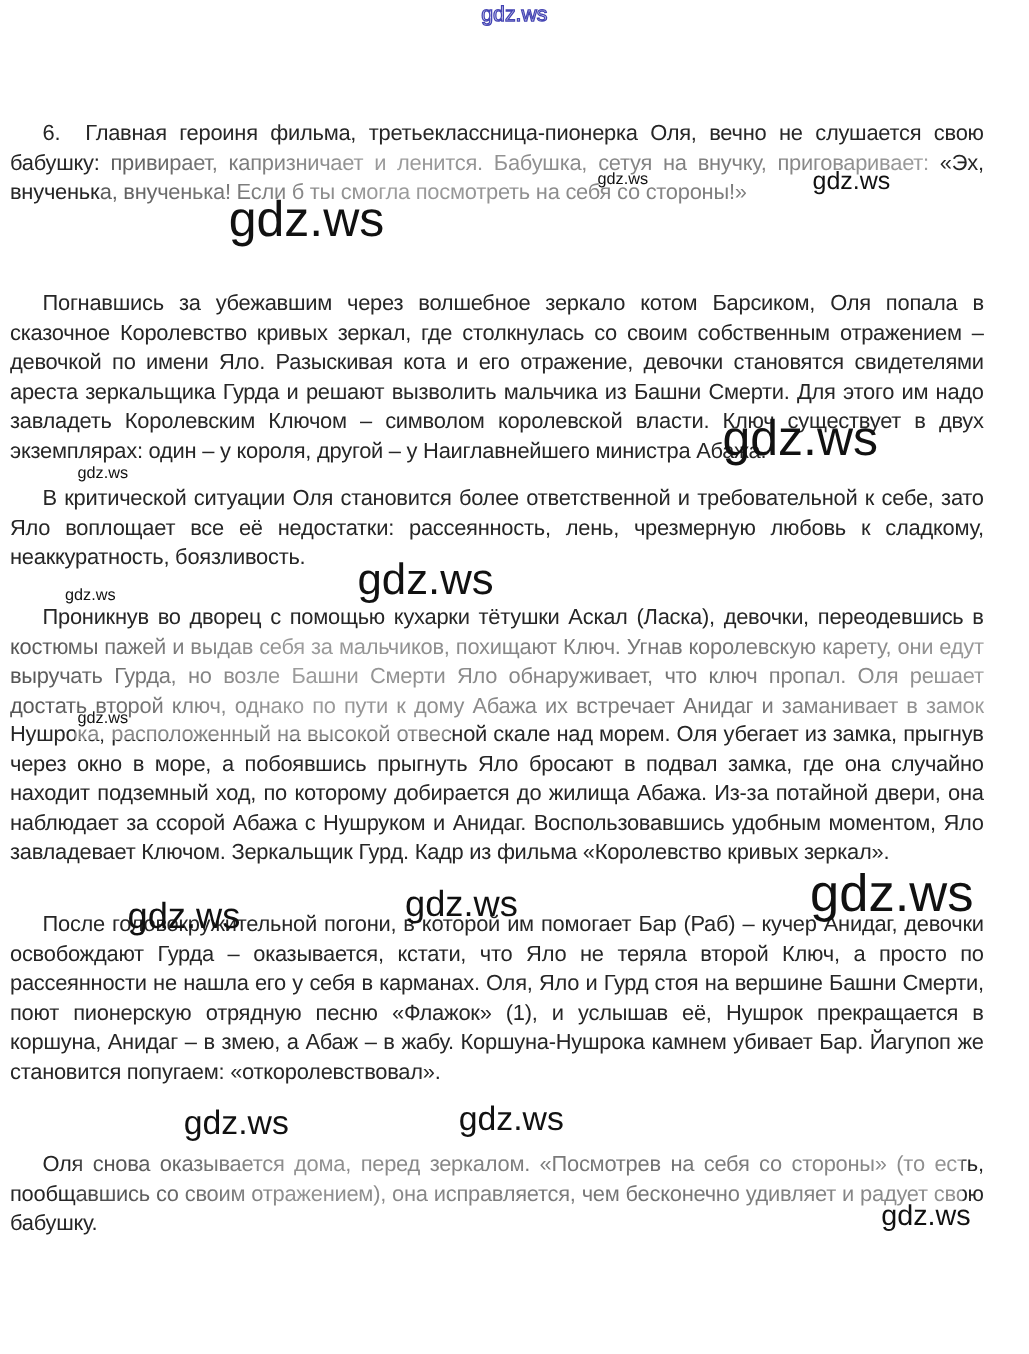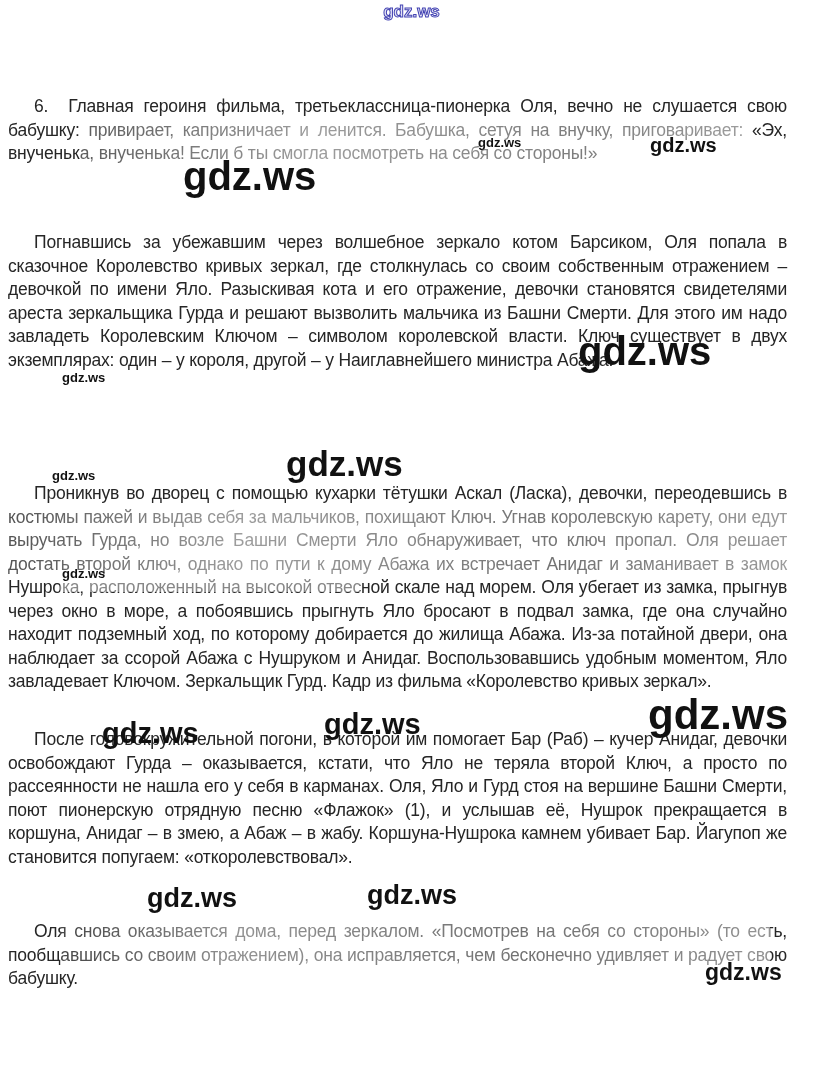--- a/index.html
+++ b/index.html
@@ -31,21 +31,21 @@
   .p1 { top: 95px; }
   .p2 { top: 199px; margin-top: 32px; }
   .p3 { top: 387px; }
   .p4 { top: 482px; }
   .p5 { top: 728px; }
   .p6 { top: 920px; }
 
   .wm {
     position: absolute;
     font-family: "Liberation Sans", sans-serif;
-    font-weight: bold;
+    font-weight: normal;
     line-height: 1;
     color: var(--wm-color, #111111);
     z-index: 3;
     white-space: nowrap;
   }
   .wm-header {
     left: 0; right: 0;
     top: 3px;
     margin: 0 auto;
     width: max-content;
@@ -97,20 +97,21 @@
 </style>
 </head>
 <body>
 
 <div class="page">
 
   <div class="wm wm-header">gdz.ws</div>
 
   <p class="para p1">6.&nbsp;&nbsp;Главная героиня фильма, третьеклассница-пионерка Оля, вечно не слушается свою бабушку: привирает, капризничает и ленится. Бабушка, сетуя на внучку, приговаривает: «Эх, внученька, внученька! Если б ты смогла посмотреть на себя со стороны!»</p>
   <p class="para p2">Погнавшись за убежавшим через волшебное зеркало котом Барсиком, Оля попала в сказочное Королевство кривых зеркал, где столкнулась со своим собственным отражением – девочкой по имени Яло. Разыскивая кота и его отражение, девочки становятся свидетелями ареста зеркальщика Гурда и решают вызволить мальчика из Башни Смерти. Для этого им надо завладеть Королевским Ключом – символом королевской власти. Ключ существует в двух экземплярах: один – у короля, другой – у Наиглавнейшего министра Абажа.</p>
+  <p class="para p3">В критической ситуации Оля становится более ответственной и требовательной к себе, зато Яло воплощает все её недостатки: рассеянность, лень, чрезмерную любовь к сладкому, неаккуратность, боязливость.</p>
   <p class="para p4">Проникнув во дворец с помощью кухарки тётушки Аскал (Ласка), девочки, переодевшись в костюмы пажей и выдав себя за мальчиков, похищают Ключ. Угнав королевскую карету, они едут выручать Гурда, но возле Башни Смерти Яло обнаруживает, что ключ пропал. Оля решает достать второй ключ, однако по пути к дому Абажа их встречает Анидаг и заманивает в замок Нушрока, расположенный на высокой отвесной скале над морем. Оля убегает из замка, прыгнув через окно в море, а побоявшись прыгнуть Яло бросают в подвал замка, где она случайно находит подземный ход, по которому добирается до жилища Абажа. Из-за потайной двери, она наблюдает за ссорой Абажа с Нушруком и Анидаг. Воспользовавшись удобным моментом, Яло завладевает Ключом. Зеркальщик Гурд. Кадр из фильма «Королевство кривых зеркал».</p>
   <p class="para p5">После головокружительной погони, в которой им помогает Бар (Раб) – кучер Анидаг, девочки освобождают Гурда – оказывается, кстати, что Яло не теряла второй Ключ, а просто по рассеянности не нашла его у себя в карманах. Оля, Яло и Гурд стоя на вершине Башни Смерти, поют пионерскую отрядную песню «Флажок» (1), и услышав её, Нушрок прекращается в коршуна, Анидаг – в змею, а Абаж – в жабу. Коршуна-Нушрока камнем убивает Бар. Йагупоп же становится попугаем: «откоролевствовал».</p>
   <p class="para p6">Оля снова оказывается дома, перед зеркалом. «Посмотрев на себя со стороны» (то есть, пообщавшись со своим отражением), она исправляется, чем бесконечно удивляет и радует свою бабушку.</p>
 
   <div class="fade f1"></div>
   <div class="fade f2"></div>
   <div class="fade f3"></div>
   <div class="fade f4"></div>
   <div class="fade f5"></div>
 

